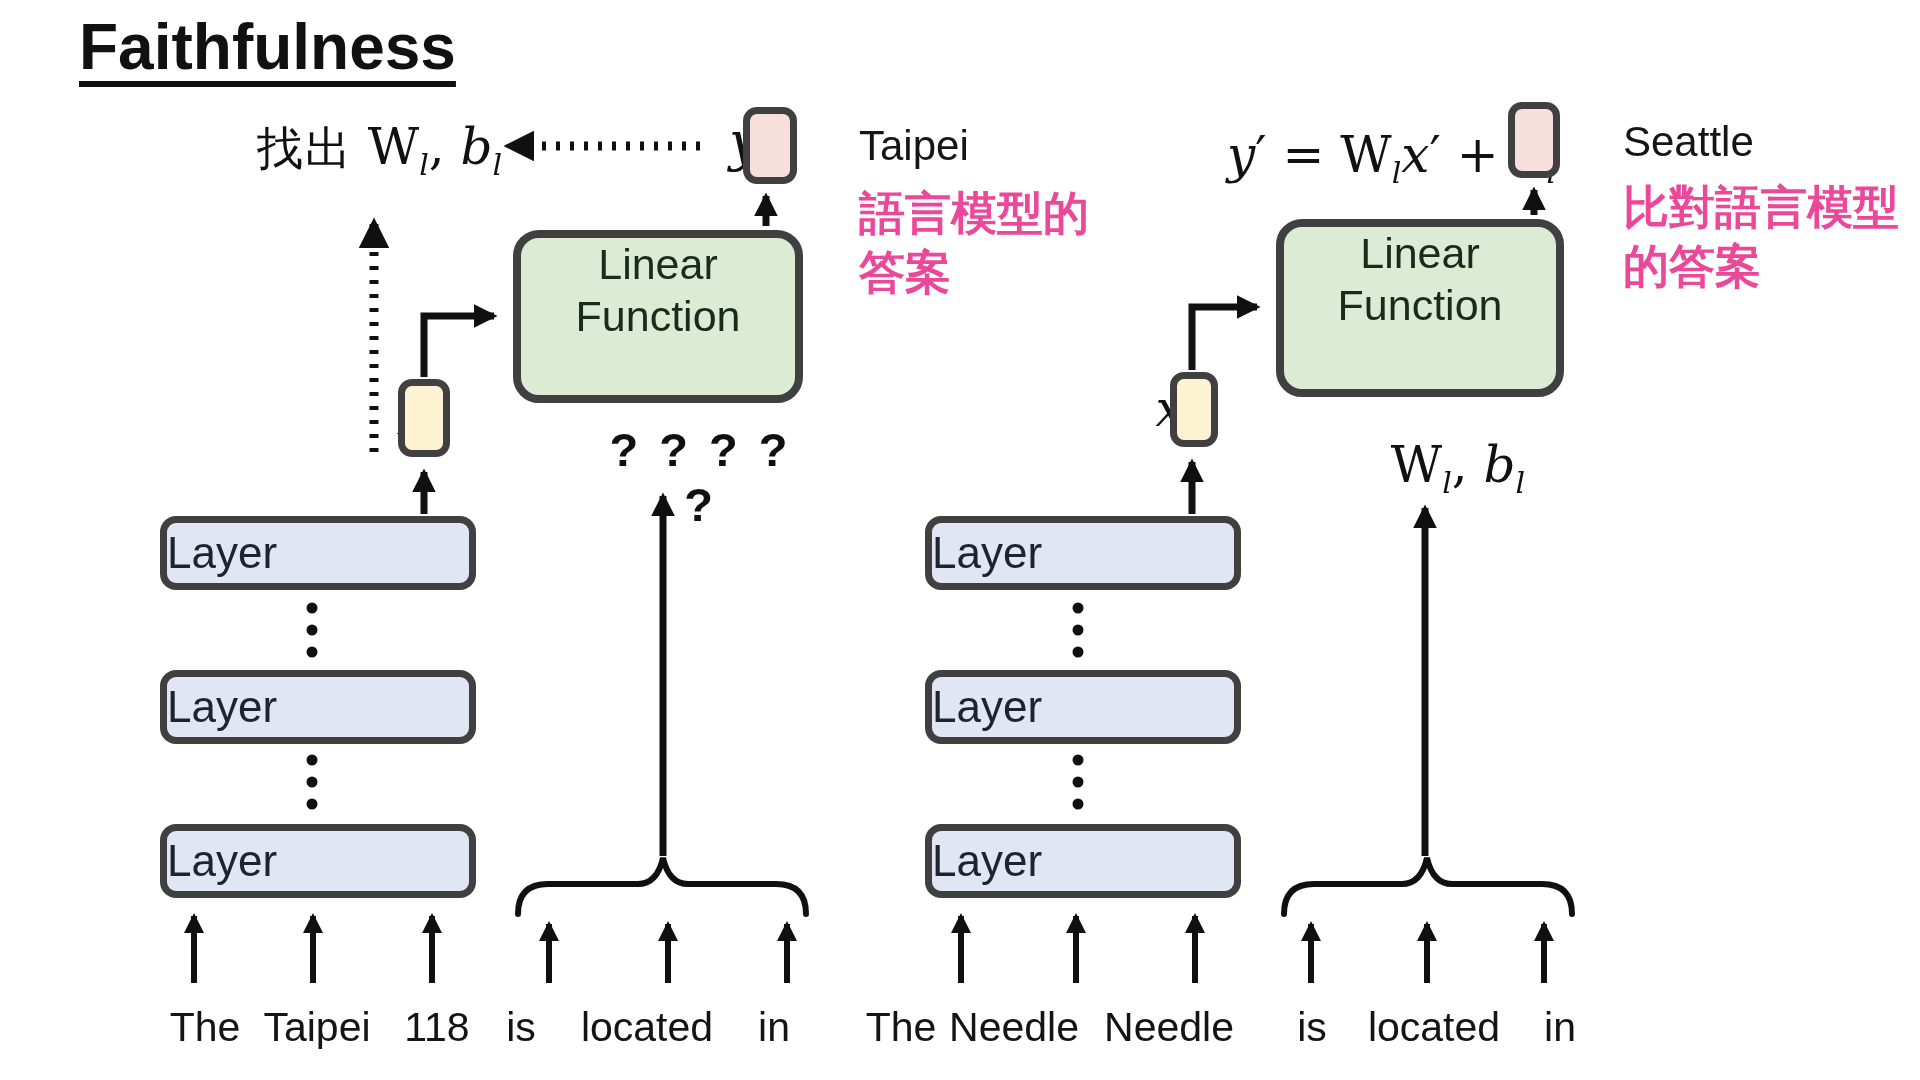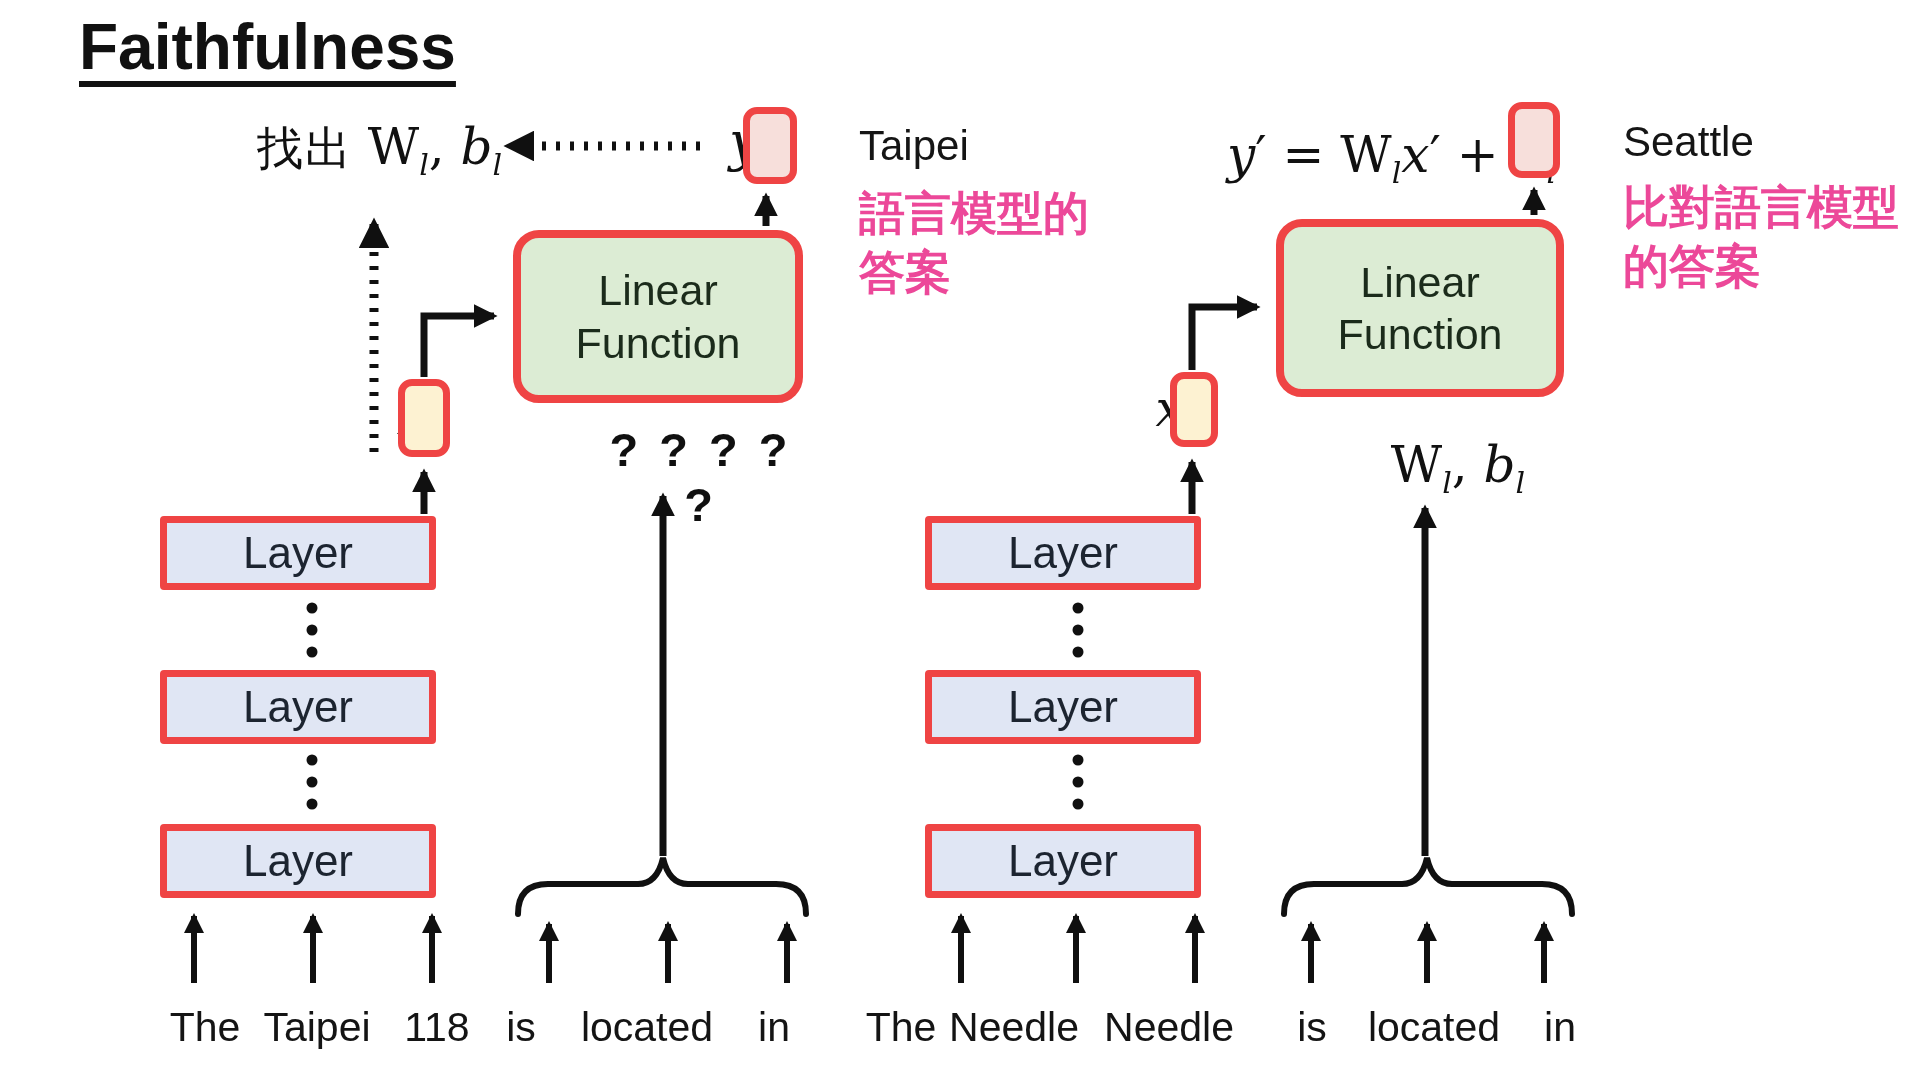--- a/index.html
+++ b/index.html
@@ -4,23 +4,23 @@
 <style>
   html,body{margin:0;padding:0;background:#ffffff;}
   .stage{position:relative;width:1920px;height:1080px;background:#fff;overflow:hidden;
          font-family:"Liberation Sans",sans-serif;color:#131313;}
   .abs{position:absolute;margin-left:35px;}
   svg.overlay{position:absolute;left:0;top:0;width:1920px;height:1080px;}
 
   .title{left:44px;top:10px;font-size:64px;font-weight:700;color:#111;
          text-decoration:underline;text-decoration-thickness:6px;text-underline-offset:12px;}
 
-  .box{position:absolute;border:7px solid #ef4444;display:flex;align-items:center;
-       justify-content:center;box-sizing:border-box;}
-  .layer-box{width:276px;height:74px;border-radius:4px;font-size:44px;color:#1c2430;}
+  .box{position:absolute;border:7px solid #404040;display:flex;align-items:center;
+       box-sizing:border-box;}
+  .layer-box{width:316px;height:74px;border-radius:16px;font-size:44px;color:#1c2430;}
   .green-box{border-radius:26px;border-width:8px;font-size:43px;line-height:1.22;
              text-align:center;color:#1b2b1b;flex-direction:column;}
   .vec-box{border-radius:14px;}
 
   .math{font-family:"DejaVu Serif","Liberation Serif",serif;}
   .f-rm{font-style:normal;}
   .f-it{font-style:italic;}
   .f-sub{font-style:italic;font-size:0.6em;vertical-align:-0.35em;}
   .f-cjk{font-family:"Liberation Sans",sans-serif;font-size:0.92em;letter-spacing:2px;}
 

